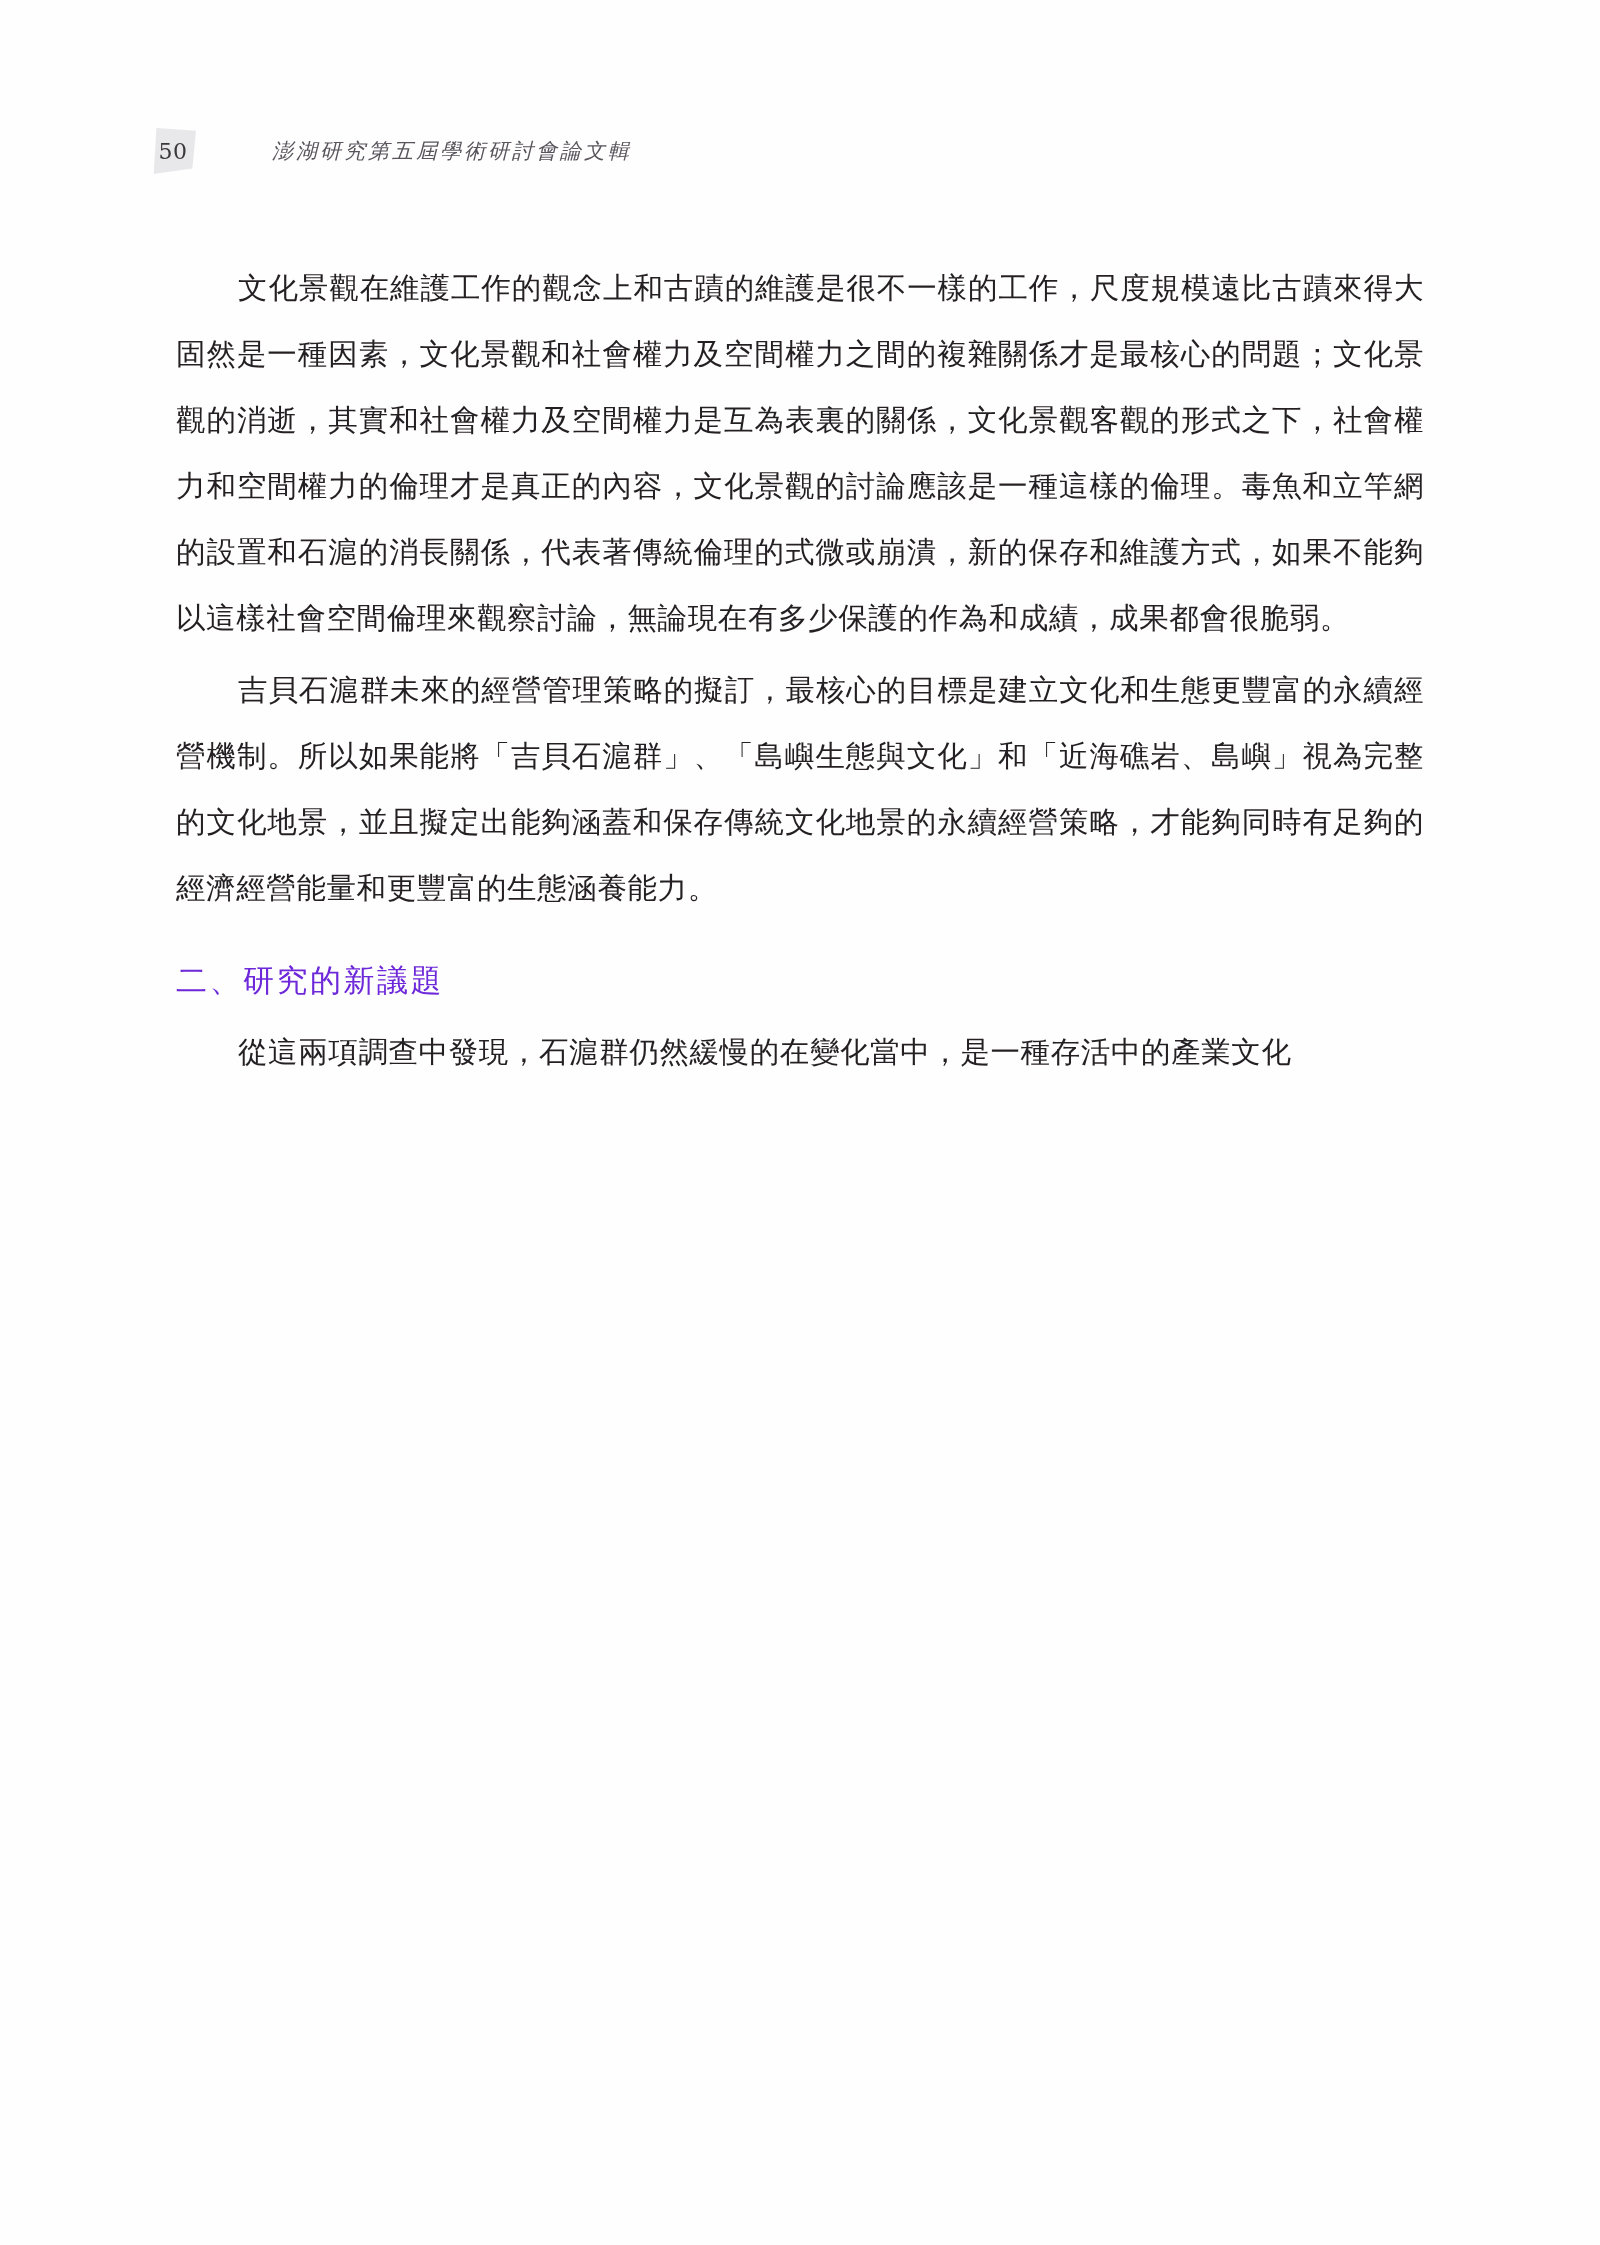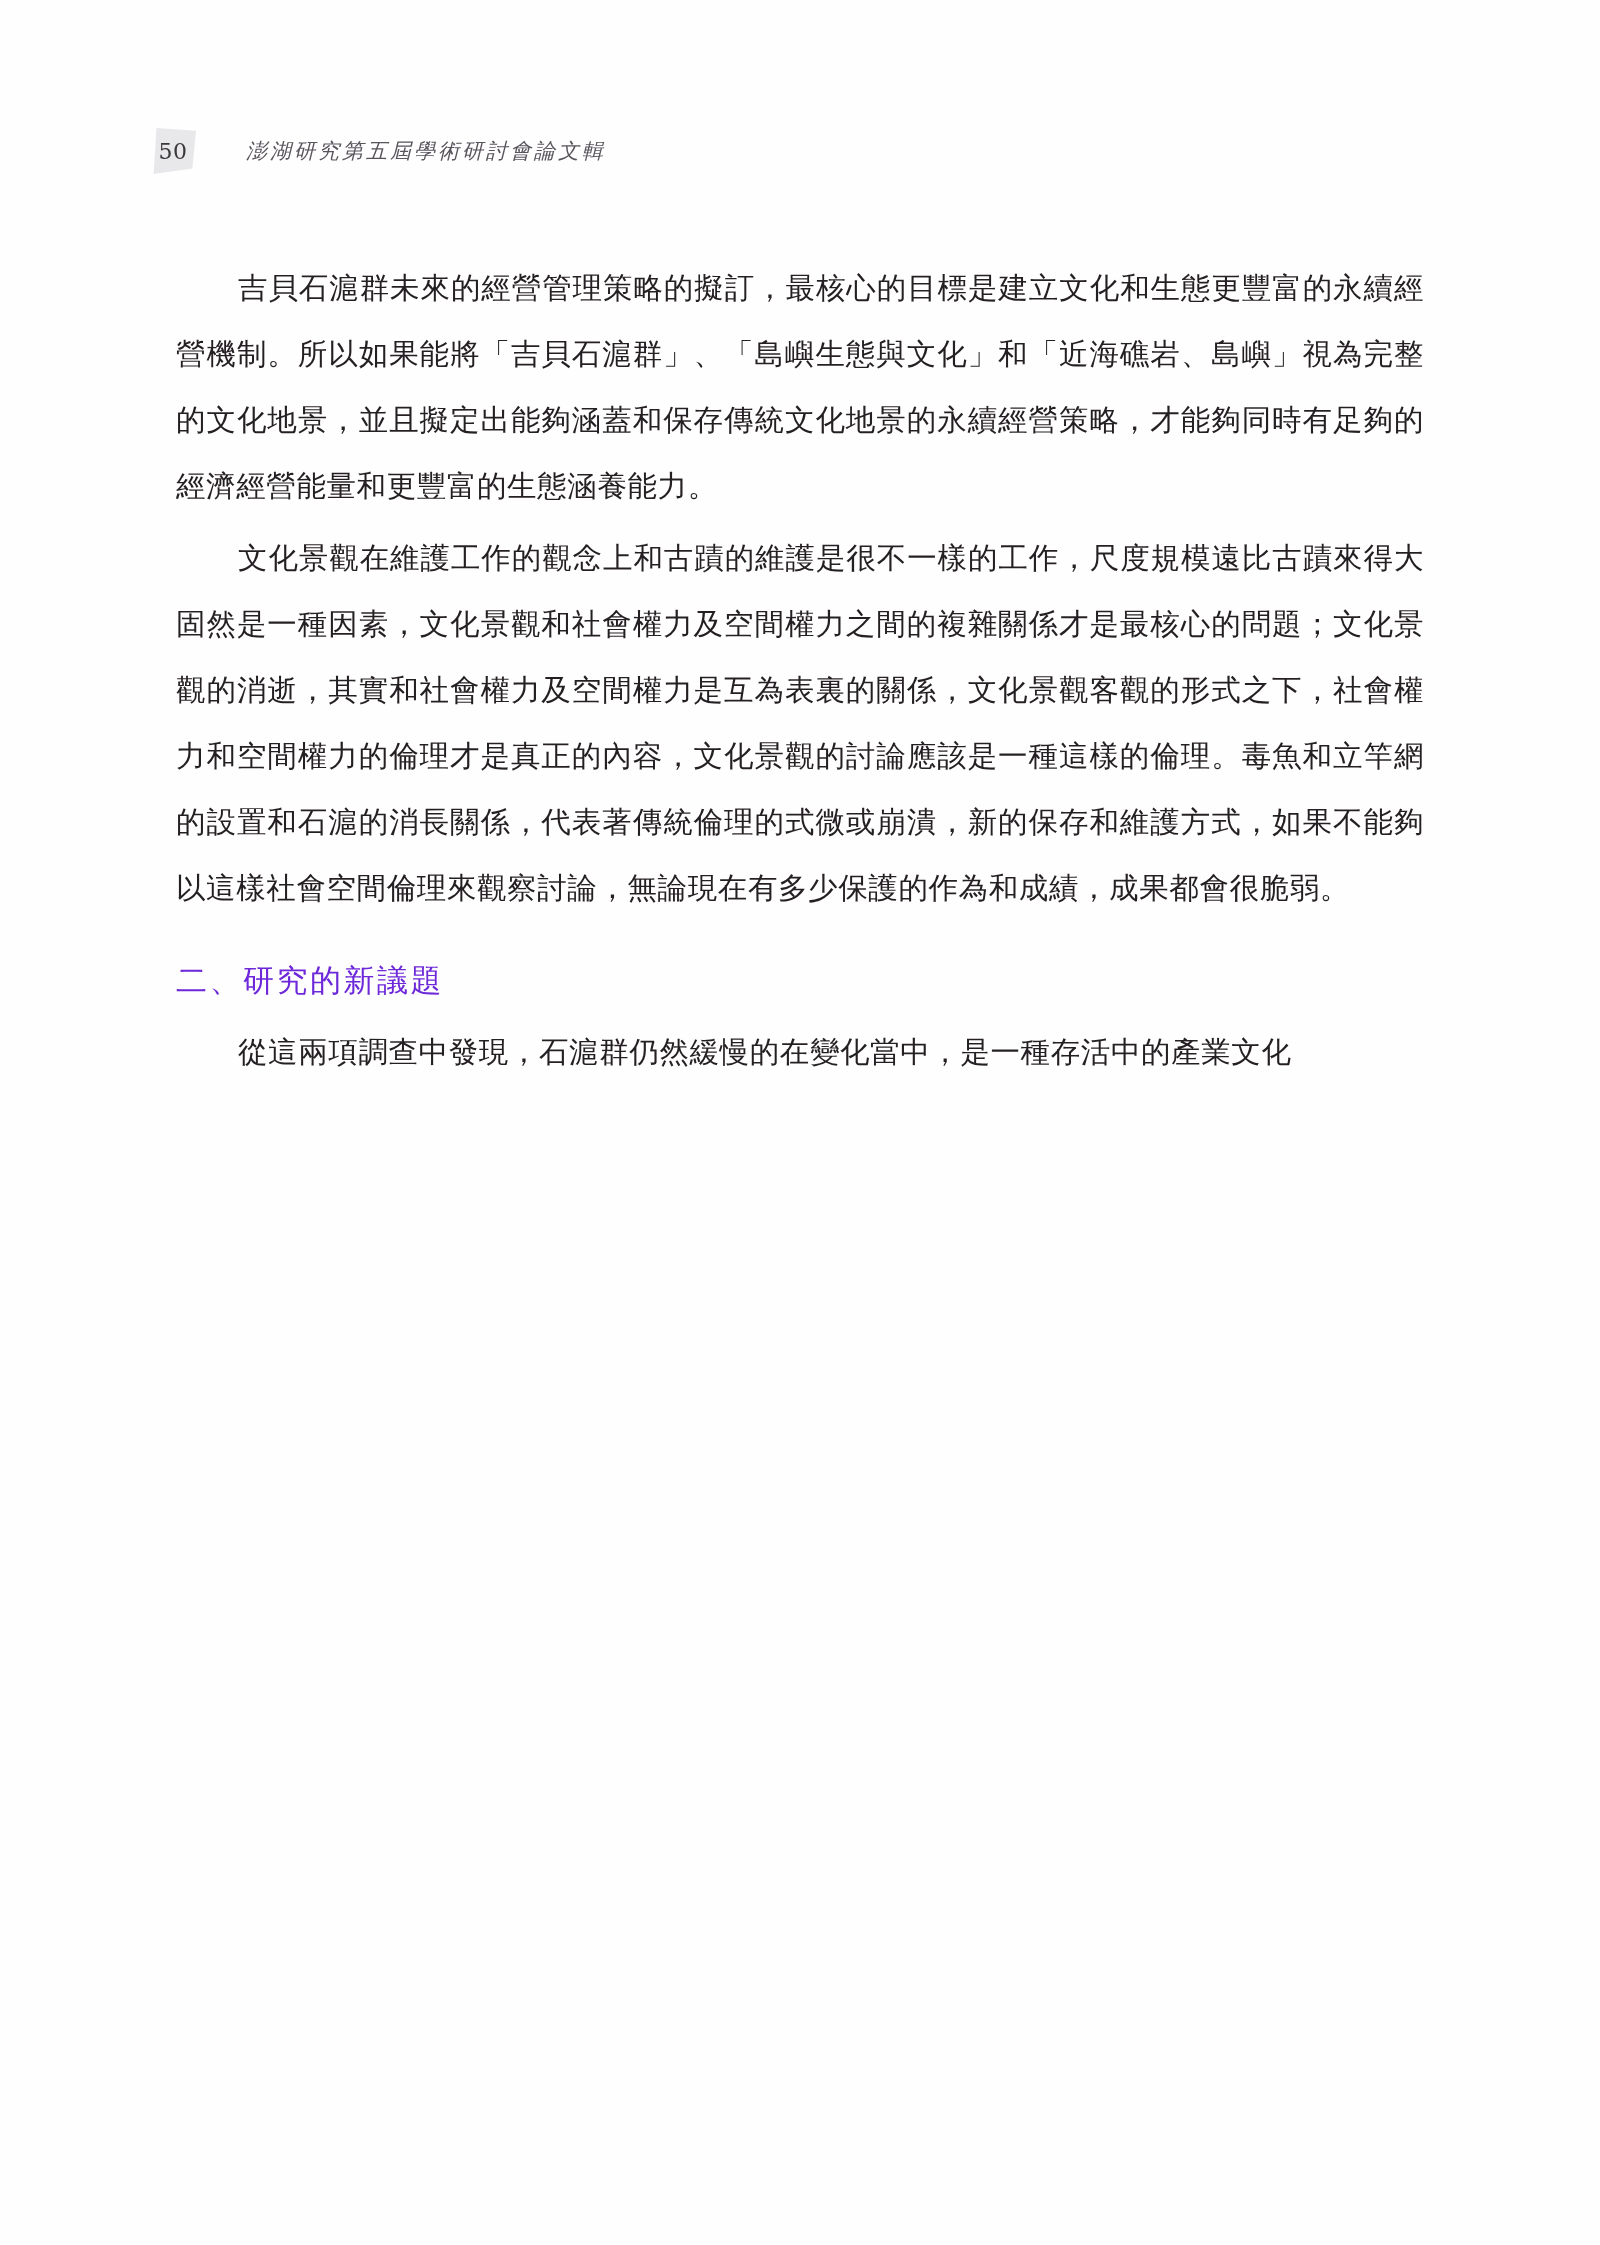--- a/index.html
+++ b/index.html
@@ -23,21 +23,21 @@
     background: #fefefe;
   }
 
   
   .running-header {
     position: absolute;
     top: 128px;
     left: 150px;
     display: flex;
     align-items: center;
-    gap: 10px;
+    gap: 36px;
   }
 
   .folio-badge {
     position: relative;
     width: 46px;
     height: 46px;
     display: flex;
     align-items: center;
     justify-content: center;
   }
@@ -108,22 +108,22 @@
   <div class="running-header">
     <div class="folio-badge">
       <div class="shape"></div>
       <span class="folio-number">50</span>
     </div>
     <span class="header-title">澎湖研究第五屆學術研討會論文輯</span>
   </div>
 
   <div class="content">
 
+    <p class="para">文化景觀在維護工作的觀念上和古蹟的維護是很不一樣的工作，尺度規模遠比古蹟來得大固然是一種因素，文化景觀和社會權力及空間權力之間的複雜關係才是最核心的問題；文化景觀的消逝，其實和社會權力及空間權力是互為表裏的關係，文化景觀客觀的形式之下，社會權力和空間權力的倫理才是真正的內容，文化景觀的討論應該是一種這樣的倫理。毒魚和立竿網的設置和石滬的消長關係，代表著傳統倫理的式微或崩潰，新的保存和維護方式，如果不能夠以這樣社會空間倫理來觀察討論，無論現在有多少保護的作為和成績，成果都會很脆弱。</p>
     <p class="para">吉貝石滬群未來的經營管理策略的擬訂，最核心的目標是建立文化和生態更豐富的永續經營機制。所以如果能將「吉貝石滬群」、「島嶼生態與文化」和「近海礁岩、島嶼」視為完整的文化地景，並且擬定出能夠涵蓋和保存傳統文化地景的永續經營策略，才能夠同時有足夠的經濟經營能量和更豐富的生態涵養能力。</p>
-    <p class="para">文化景觀在維護工作的觀念上和古蹟的維護是很不一樣的工作，尺度規模遠比古蹟來得大固然是一種因素，文化景觀和社會權力及空間權力之間的複雜關係才是最核心的問題；文化景觀的消逝，其實和社會權力及空間權力是互為表裏的關係，文化景觀客觀的形式之下，社會權力和空間權力的倫理才是真正的內容，文化景觀的討論應該是一種這樣的倫理。毒魚和立竿網的設置和石滬的消長關係，代表著傳統倫理的式微或崩潰，新的保存和維護方式，如果不能夠以這樣社會空間倫理來觀察討論，無論現在有多少保護的作為和成績，成果都會很脆弱。</p>
 
     <h2 class="section-heading">二、研究的新議題</h2>
 
     <p class="para tight">從這兩項調查中發現，石滬群仍然緩慢的在變化當中，是一種存活中的產業文化</p>
 
   </div>
 
 </div>
 
 </body></html>

